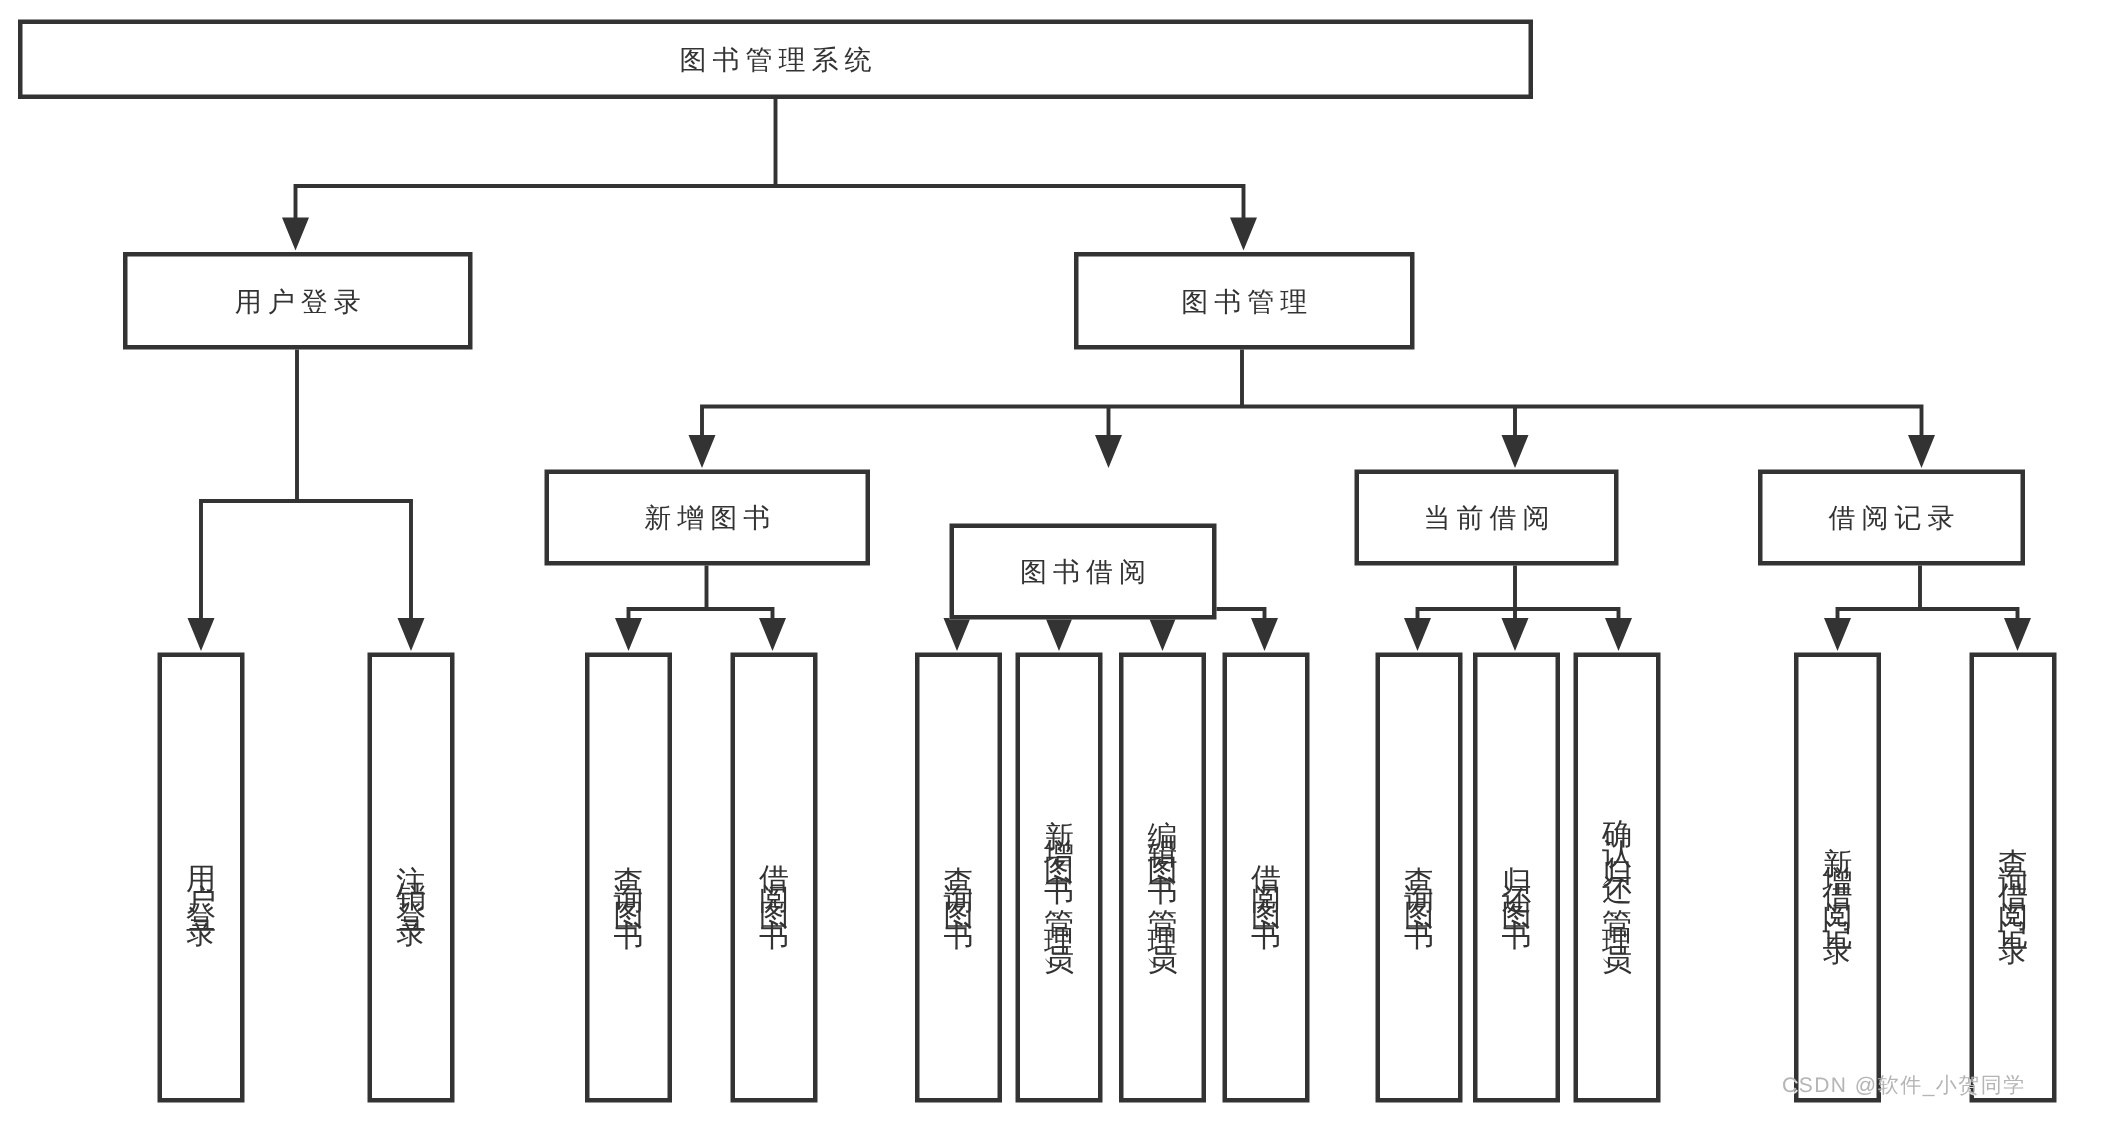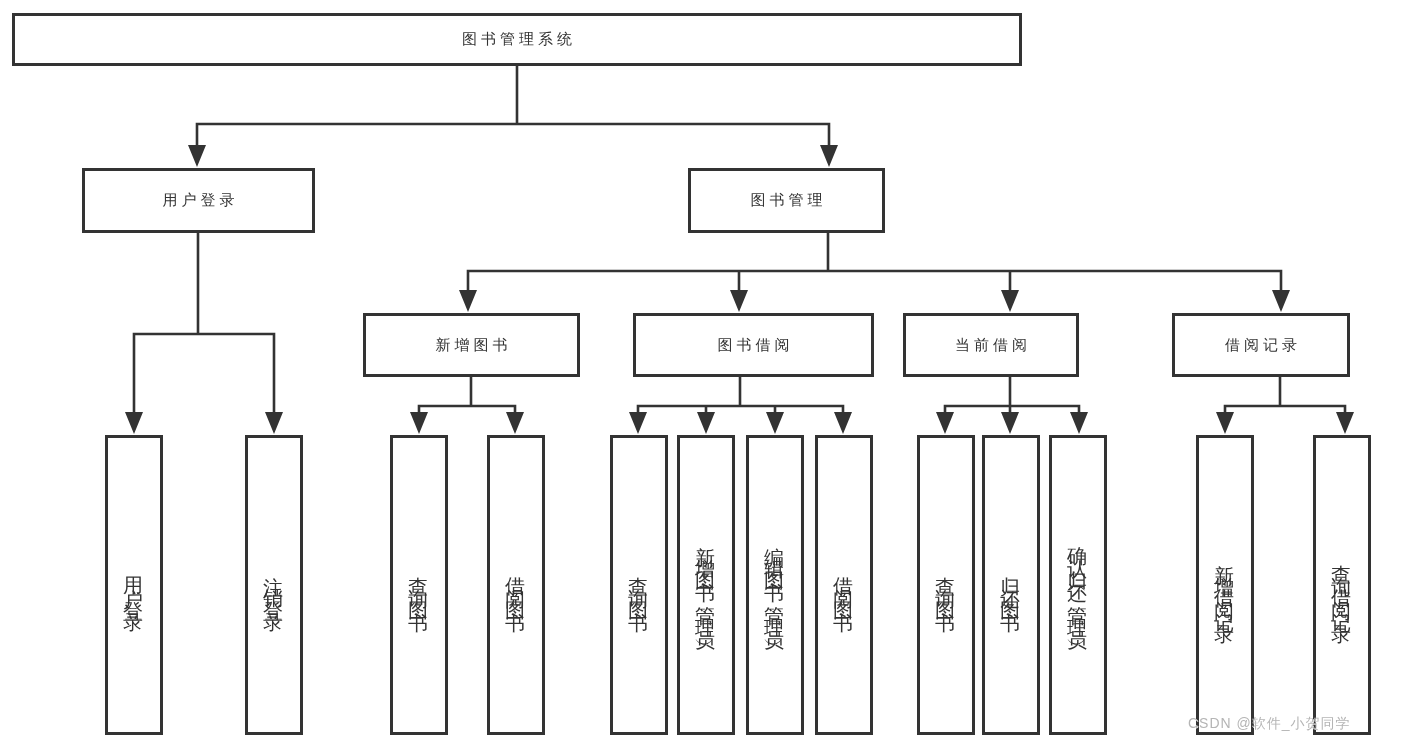--- a/index.html
+++ b/index.html
@@ -11,33 +11,33 @@
   }
   .connectors { position:absolute; left:0; top:0; width:1405px; height:747px; pointer-events:none; }
   .connectors path.lines { fill:none; stroke:var(--line,#333333); stroke-width:2.6; stroke-linecap:square; }
   .connectors path.heads { fill:var(--line,#333333); stroke:none; }
   .box {
     position:absolute; box-sizing:border-box;
     border:3px solid var(--line,#333333); background:#ffffff;
     display:flex; align-items:center; justify-content:center;
     color:var(--text,#333333);
   }
-  .hlabel { font-size:15px; letter-spacing:4px; text-indent:4px; white-space:nowrap; }
+  .hlabel { font-size:18px; letter-spacing:4px; text-indent:4px; white-space:nowrap; }
   .vbox span {
     writing-mode:vertical-rl; text-orientation:mixed;
     font-size:20px; letter-spacing:12px; white-space:nowrap;
   }
   
   #root-box        { left:12px;   top:13px;  width:1010px; height:53px; }
   .lvl2            { top:168px; height:65px; }
   #node-user-login { left:82px;  width:233px; }
-  #node-book-mgmt  { left:688px; width:197px; }
+  #node-book-mgmt  { left:716px; width:227px; }
   .lvl3            { top:313px; height:64px; }
   #node-new-book   { left:363px;  width:217px; }
-  #node-book-borrow{ left:633px;  width:241px; }
+  #node-book-borrow{ left:633px;  width:178px;margin-top:36px; }
   #node-cur-borrow { left:903px;  width:176px; }
   #node-borrow-rec { left:1172px; width:178px; }
   .leaf            { top:435px; height:300px; width:58px; }
   #leaf-1 { left:105px; }  #leaf-2 { left:245px; }
   #leaf-3 { left:390px; }  #leaf-4 { left:487px; }
   #leaf-5 { left:610px; }  #leaf-6 { left:677px; }
   #leaf-7 { left:746px; }  #leaf-8 { left:815px; }
   #leaf-9 { left:917px; }  #leaf-10 { left:982px; } #leaf-11 { left:1049px; }
   #leaf-12 { left:1196px; } #leaf-13 { left:1313px; }
   .watermark {

